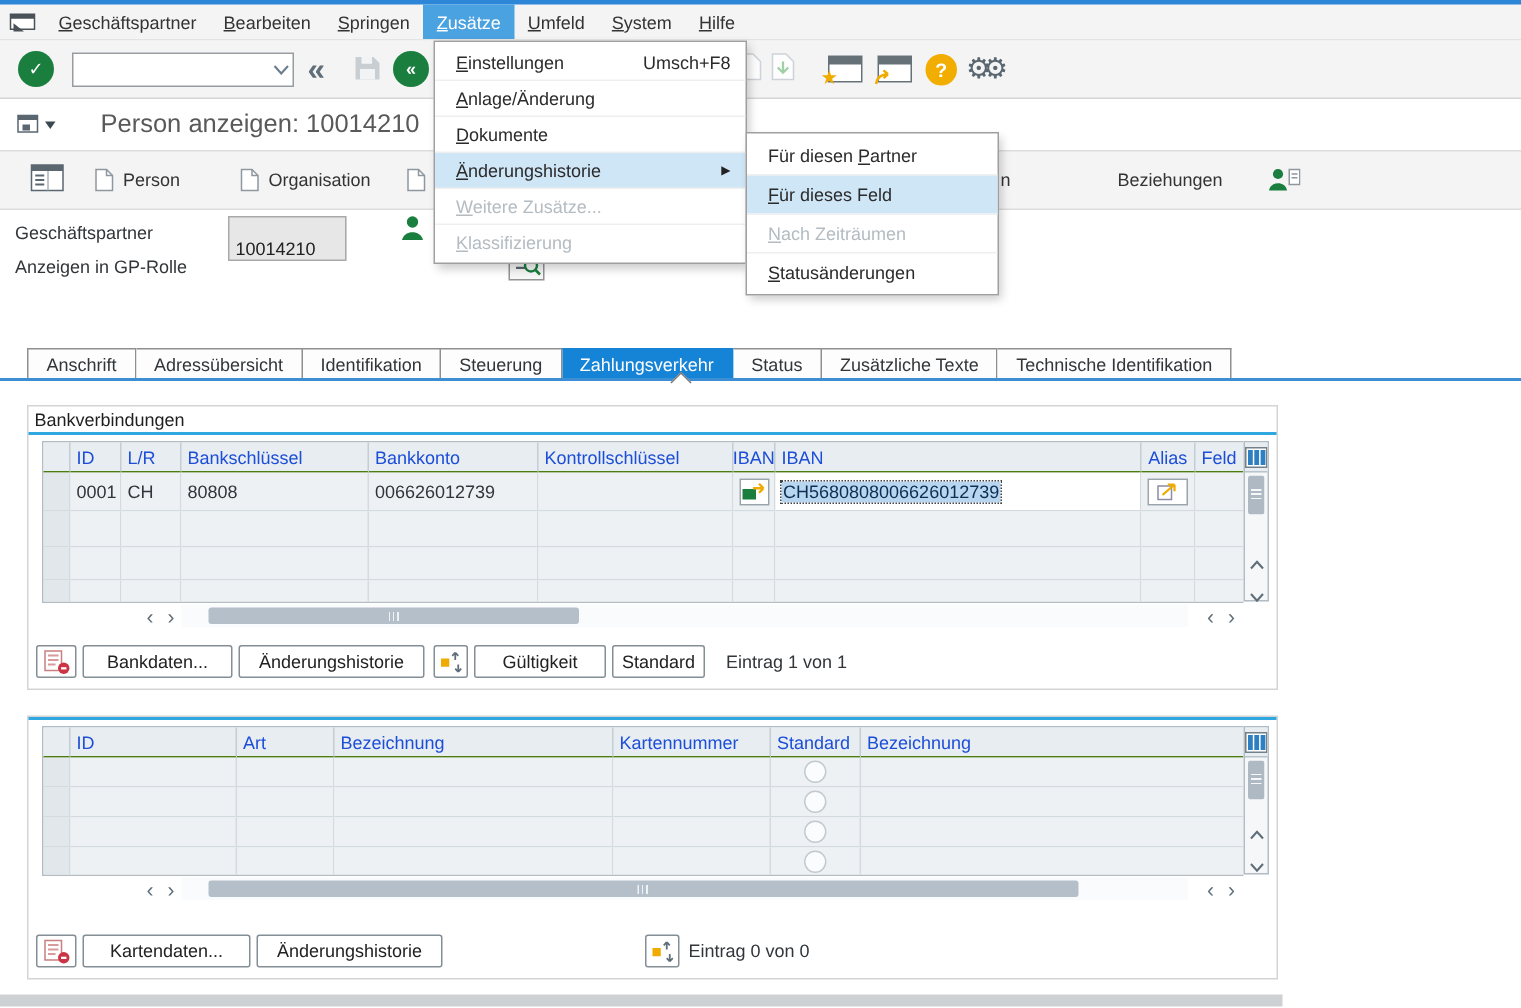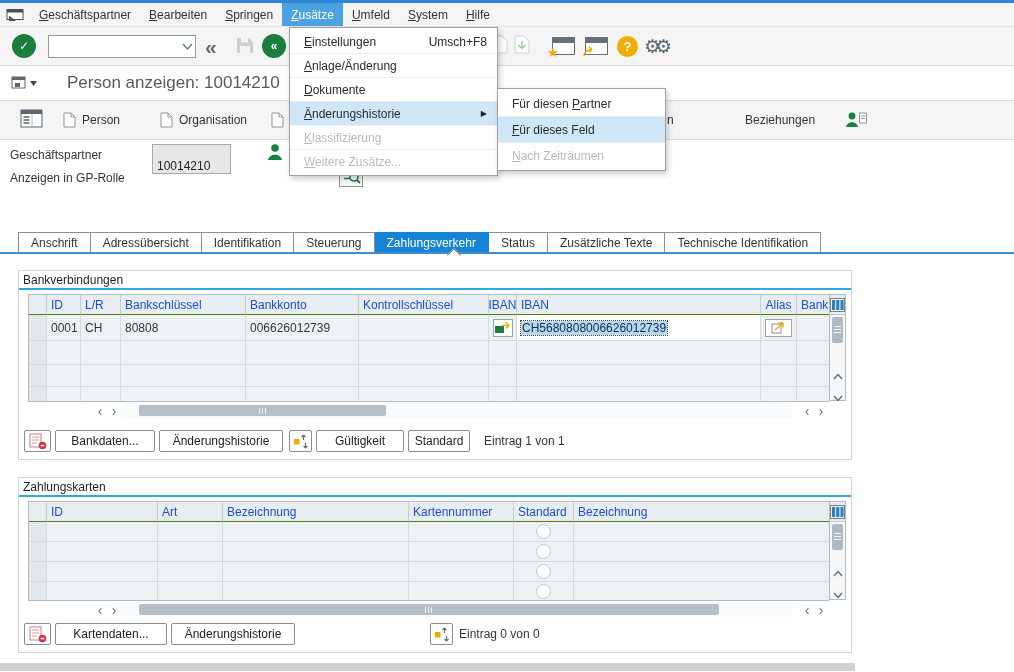--- a/index.html
+++ b/index.html
@@ -300,21 +300,21 @@
           <div class="t-head">
             <div class="c b0"></div>
             <div class="c b1">ID</div>
             <div class="c b2">L/R</div>
             <div class="c b3">Bankschlüssel</div>
             <div class="c b4">Bankkonto</div>
             <div class="c b5">Kontrollschlüssel</div>
             <div class="c b6">IBAN</div>
             <div class="c b7">IBAN</div>
             <div class="c b8">Alias</div>
-            <div class="c b9">Bank</div>
+            <div class="c b9">Feld</div>
           </div>
           <div class="t-body" style="height:86px">
             <div class="t-row" style="height:26px">
               <div class="c b0 sel"></div>
               <div class="c b1">0001</div>
               <div class="c b2">CH</div>
               <div class="c b3">80808</div>
               <div class="c b4">006626012739</div>
               <div class="c b5"></div>
               <div class="c b6">
@@ -434,21 +434,20 @@
       <span class="gap4"></span>
       <span class="s-btn" style="width:88px">Gültigkeit</span>
       <span class="gap4"></span>
       <span class="s-btn" style="width:62px">Standard</span>
       <span class="gap14"></span>
       <span>Eintrag 1 von 1</span>
     </div>
   </div>
 
   <div class="groupbox" style="top:477px;height:176px">
-    <div class="gb-title">Zahlungskarten</div>
     <div class="gb-line"></div>
     <div class="gb-inner">
       <div class="sap-table">
         <div class="t-main" style="width:801px">
           <div class="t-head">
             <div class="c k0"></div>
             <div class="c k1">ID</div>
             <div class="c k2">Art</div>
             <div class="c k3">Bezeichnung</div>
             <div class="c k4">Kartennummer</div>
@@ -573,32 +572,35 @@
       <span class="lab"><u>A</u>nlage/Änderung</span>
     </div>
     <div class="mi">
       <span class="lab"><u>D</u>okumente</span>
     </div>
     <div class="mi hl">
       <span class="lab"><u>Ä</u>nderungshistorie</span>
       <span class="arr">▶</span>
     </div>
     <div class="mi disabled">
+      <span class="lab"><u>W</u>eitere Zusätze...</span>
+    </div>
+    <div class="mi disabled">
       <span class="lab"><u>K</u>lassifizierung</span>
-    </div>
-    <div class="mi disabled">
-      <span class="lab"><u>W</u>eitere Zusätze...</span>
     </div>
   </div>
 
   <div class="menu-pop" id="submenu-historie">
     <div class="mi">
       <span class="lab">Für diesen <u>P</u>artner</span>
     </div>
     <div class="mi hl">
       <span class="lab"><u>F</u>ür dieses Feld</span>
     </div>
     <div class="mi disabled">
       <span class="lab"><u>N</u>ach Zeiträumen</span>
     </div>
+    <div class="mi">
+      <span class="lab"><u>S</u>tatusänderungen</span>
+    </div>
   </div>
 
 </div>
 
 </body></html>

